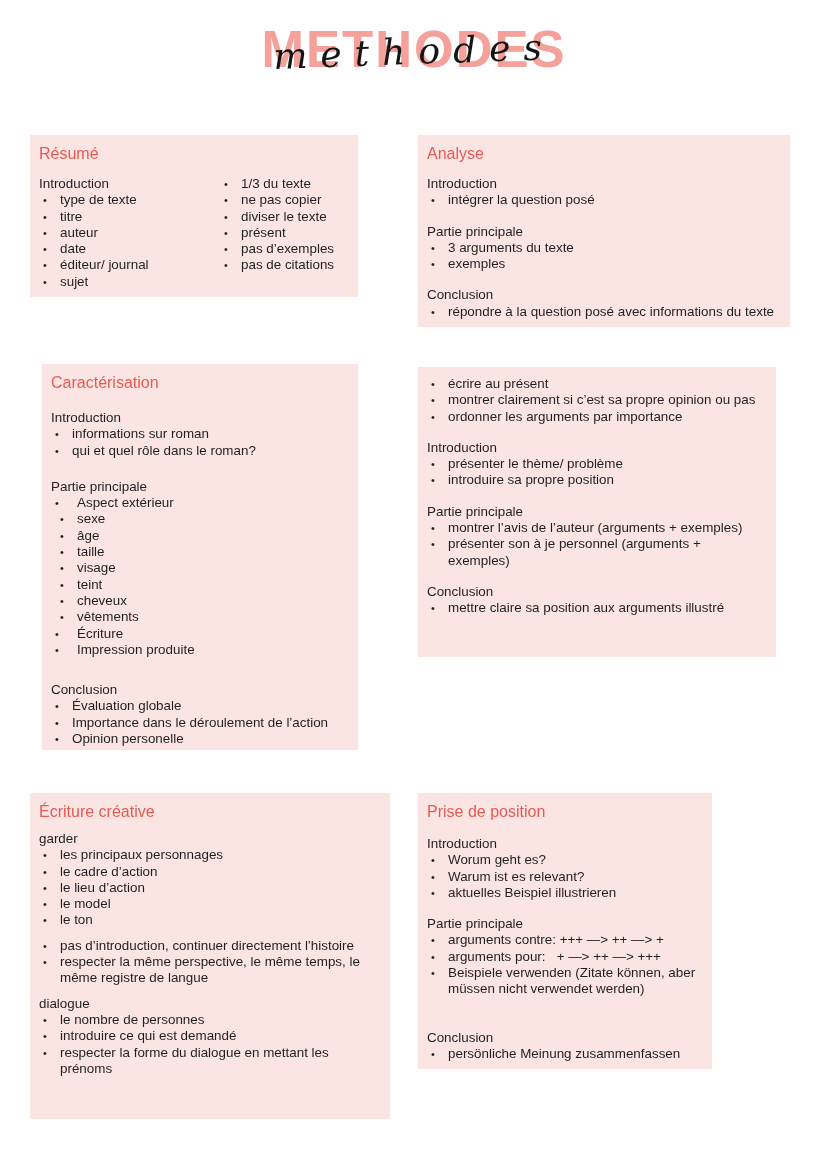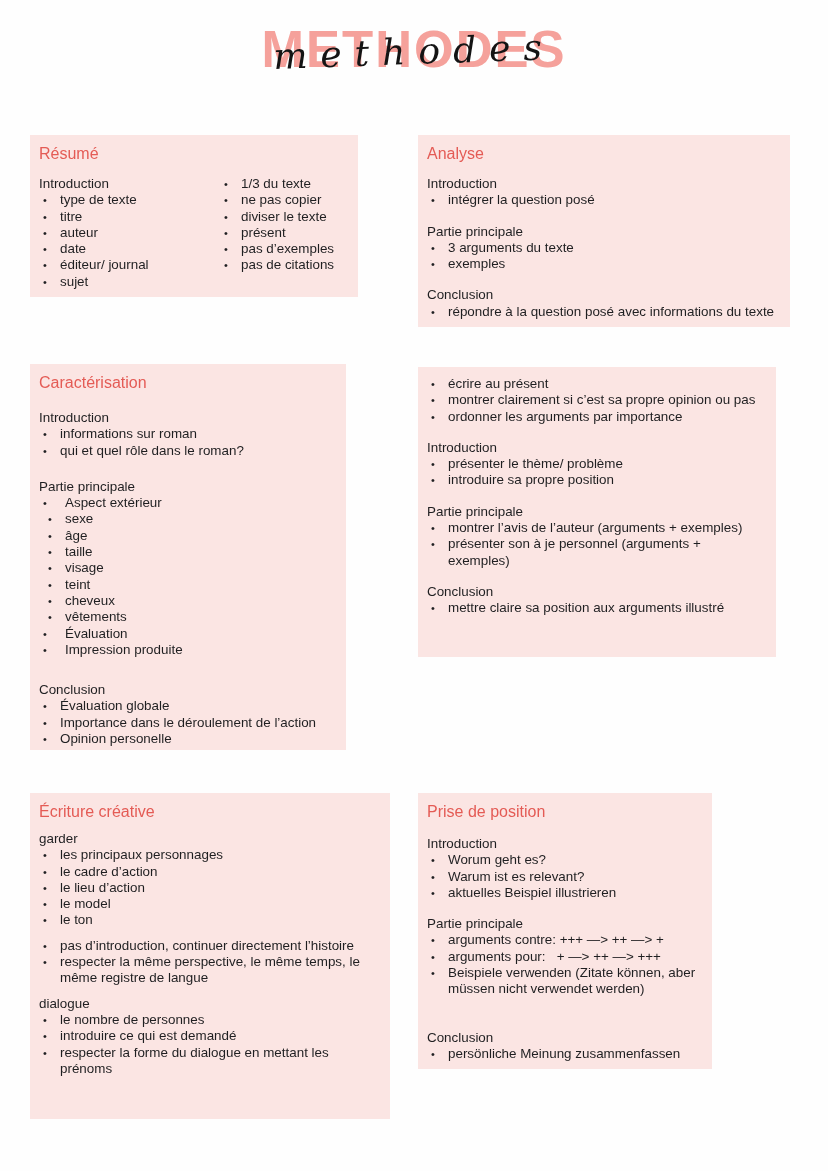--- a/index.html
+++ b/index.html
@@ -49,21 +49,21 @@
   .bt { flex:1; white-space:pre-wrap; }
 
   
   .cols { display:flex; }
   .col1 { width:181px; flex:0 0 181px; }
   .col2 { flex:1; }
 
   
   #card-resume          { left:30px;  top:108px; width:328px; height:162px; }
   #card-analyse         { left:418px; top:108px; width:372px; height:192px; }
-  #card-caracterisation { left:30px;  top:337px; width:316px; height:386px; }
+  #card-caracterisation { left:42px;  top:337px; width:316px; height:386px; }
   #card-commentaire     { left:418px; top:340px; width:358px; height:290px; }
   #card-ecriture        { left:30px;  top:766px; width:360px; height:326px; }
   #card-prise           { left:418px; top:766px; width:294px; height:276px; }
 
   
   #card-caracterisation .card-title, #card-commentaire .card-title { margin-bottom:17px; }
   #card-ecriture .card-title { margin-bottom:9px; }
   #card-prise .card-title { margin-bottom:14px; }
   #card-caracterisation .sec.g2 { margin-top:20px; }
   #card-caracterisation .sec.g3 { margin-top:24px; }
@@ -242,21 +242,21 @@
           <li class="bi">
             <span class="b">•</span>
             <span class="bt">cheveux</span>
           </li>
           <li class="bi">
             <span class="b">•</span>
             <span class="bt">vêtements</span>
           </li>
           <li class="bi">
             <span class="b">•</span>
-            <span class="bt">Évaluation</span>
+            <span class="bt">Écriture</span>
           </li>
           <li class="bi">
             <span class="b">•</span>
             <span class="bt">Impression produite</span>
           </li>
         </ul>
     </section>
     <section class="sec g3">
       <div class="sec-heading">Conclusion</div>
       <ul class="blist">

